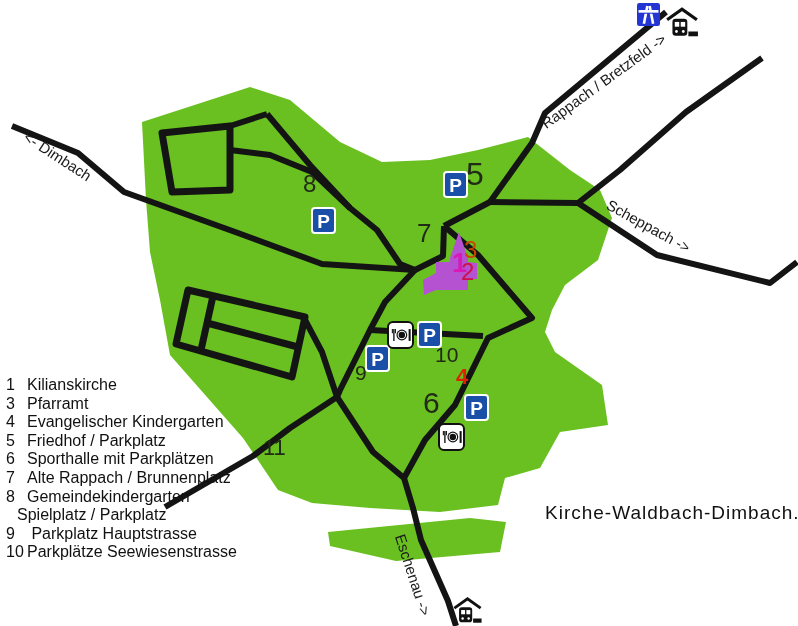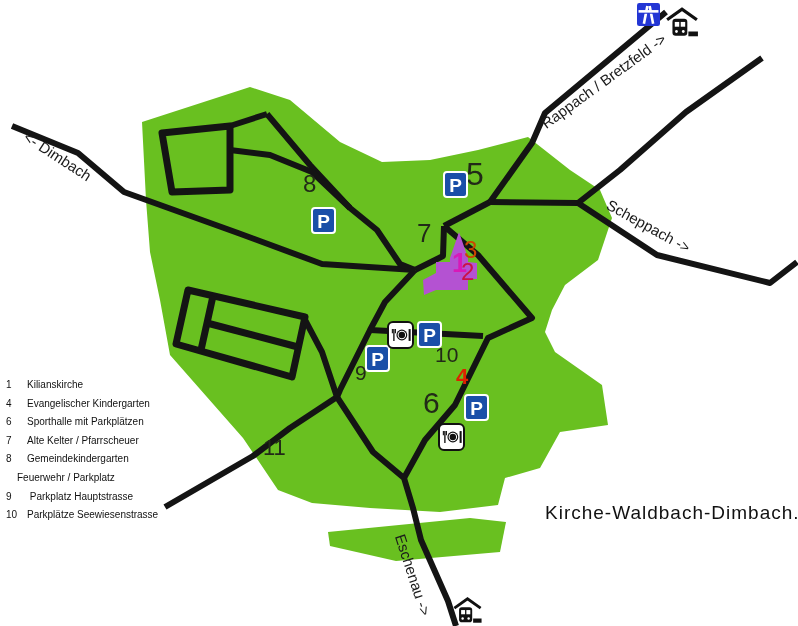--- a/index.html
+++ b/index.html
@@ -18,21 +18,21 @@
   .mnum{color:#222a18;line-height:1;}
   .mnum.c1{color:#d819b8;font-weight:bold;}
   .mnum.c2{color:#cc1144;}
   .mnum.c3{color:#cc4400;}
   .mnum.c4{color:#dd2200;font-weight:bold;}
   
   .rlabel{font-size:15px;color:#1a1a1a;transform-origin:left top;white-space:nowrap;}
   
   .site{font-size:19px;color:#111111;letter-spacing:1px;white-space:nowrap;}
   
-  .legend{left:6px;top:376px;width:260px;font-size:10px;color:#111111;}
+  .legend{left:6px;top:376px;width:260px;font-size:16px;color:#111111;}
   .lrow{line-height:18.6px;white-space:nowrap;}
   .lnum{display:inline-block;min-width:21px;}
   .ind1{padding-left:11px;}
   .ind2{padding-left:23px;}
 </style>
 </head>
 <body>
 
 <div id="stage">
 
@@ -150,22 +150,24 @@
 
   <div class="abs rlabel" style="left:30px;top:128px;transform:rotate(33deg);">&lt;- Dimbach</div>
   <div class="abs rlabel" style="left:538px;top:118px;transform:rotate(-36deg);">Rappach / Bretzfeld -&gt;</div>
   <div class="abs rlabel" style="left:612px;top:196px;transform:rotate(29deg);">Scheppach -&gt;</div>
   <div class="abs rlabel" style="left:408px;top:532px;transform:rotate(72deg);">Eschenau -&gt;</div>
 
   <div class="abs site" style="left:545px;top:502px;">Kirche-Waldbach-Dimbach.de</div>
 
   <div class="abs legend">
       <div class="lrow"><span class="lnum">1</span><span>Kilianskirche</span></div>
+      <div class="lrow"><span class="lnum">3</span><span>Pfarramt</span></div>
       <div class="lrow"><span class="lnum">4</span><span>Evangelischer Kindergarten</span></div>
+      <div class="lrow"><span class="lnum">5</span><span>Friedhof / Parkplatz</span></div>
       <div class="lrow"><span class="lnum">6</span><span>Sporthalle mit Parkplätzen</span></div>
-      <div class="lrow"><span class="lnum">7</span><span>Alte Kelter / Pfarrscheuer</span></div>
+      <div class="lrow"><span class="lnum">7</span><span>Alte Rappach / Brunnenplatz</span></div>
       <div class="lrow"><span class="lnum">8</span><span>Gemeindekindergarten</span></div>
-      <div class="lrow ind1"><span>Feuerwehr / Parkplatz</span></div>
+      <div class="lrow ind1"><span>Spielplatz / Parkplatz</span></div>
       <div class="lrow"><span class="lnum">9</span><span> Parkplatz Hauptstrasse</span></div>
       <div class="lrow"><span class="lnum">10</span><span>Parkplätze Seewiesenstrasse</span></div>
     </div>
 
 </div>
 
 </body></html>

